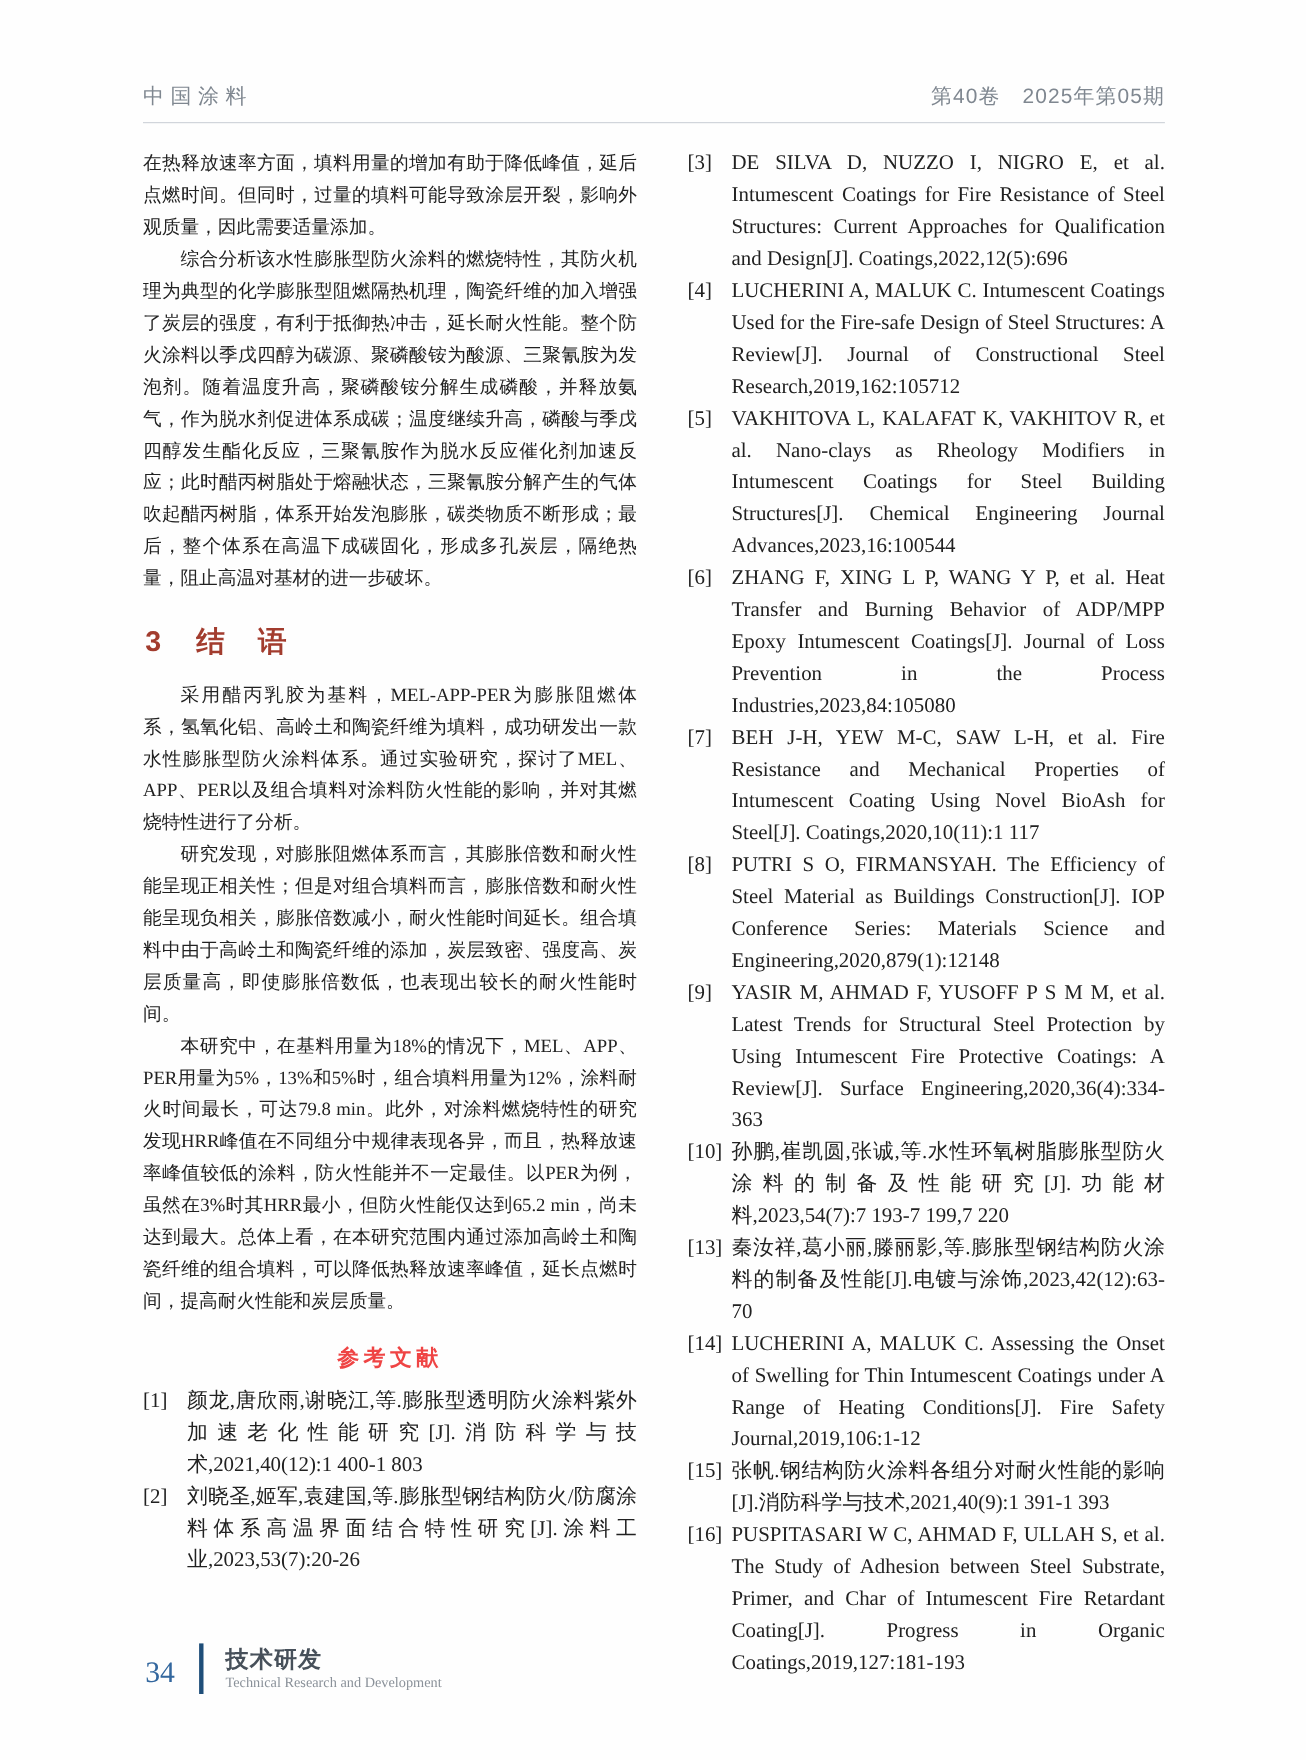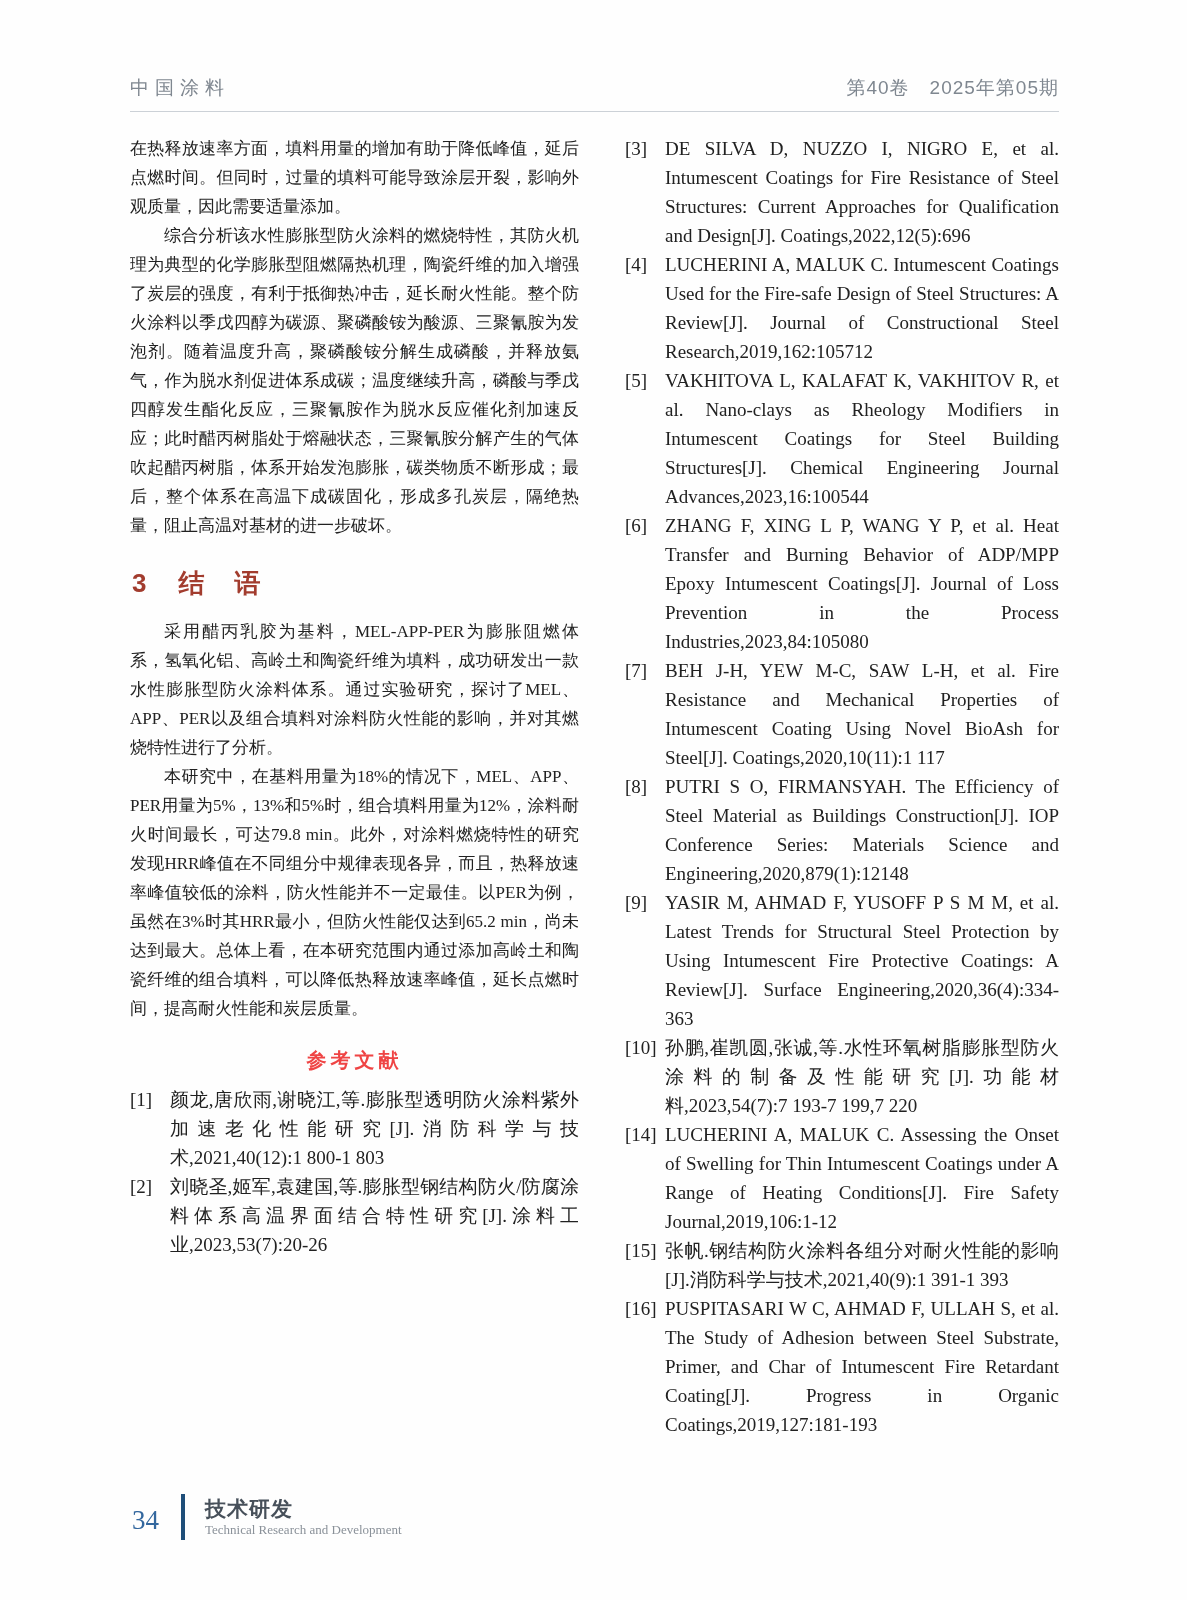--- a/index.html
+++ b/index.html
@@ -75,27 +75,28 @@
     <section class="col-left">
       <p class="body no-indent">在热释放速率方面，填料用量的增加有助于降低峰值，延后点燃时间。但同时，过量的填料可能导致涂层开裂，影响外观质量，因此需要适量添加。</p>
       <p class="body">综合分析该水性膨胀型防火涂料的燃烧特性，其防火机理为典型的化学膨胀型阻燃隔热机理，陶瓷纤维的加入增强了炭层的强度，有利于抵御热冲击，延长耐火性能。整个防火涂料以季戊四醇为碳源、聚磷酸铵为酸源、三聚氰胺为发泡剂。随着温度升高，聚磷酸铵分解生成磷酸，并释放氨气，作为脱水剂促进体系成碳；温度继续升高，磷酸与季戊四醇发生酯化反应，三聚氰胺作为脱水反应催化剂加速反应；此时醋丙树脂处于熔融状态，三聚氰胺分解产生的气体吹起醋丙树脂，体系开始发泡膨胀，碳类物质不断形成；最后，整个体系在高温下成碳固化，形成多孔炭层，隔绝热量，阻止高温对基材的进一步破坏。</p>
 
       <h2 class="section-heading">
         <span class="heading-number">3</span>
         <span class="heading-title">结　语</span>
       </h2>
 
       <p class="body">采用醋丙乳胶为基料，MEL-APP-PER为膨胀阻燃体系，氢氧化铝、高岭土和陶瓷纤维为填料，成功研发出一款水性膨胀型防火涂料体系。通过实验研究，探讨了MEL、APP、PER以及组合填料对涂料防火性能的影响，并对其燃烧特性进行了分析。</p>
+      <p class="body">研究发现，对膨胀阻燃体系而言，其膨胀倍数和耐火性能呈现正相关性；但是对组合填料而言，膨胀倍数和耐火性能呈现负相关，膨胀倍数减小，耐火性能时间延长。组合填料中由于高岭土和陶瓷纤维的添加，炭层致密、强度高、炭层质量高，即使膨胀倍数低，也表现出较长的耐火性能时间。</p>
       <p class="body">本研究中，在基料用量为18%的情况下，MEL、APP、PER用量为5%，13%和5%时，组合填料用量为12%，涂料耐火时间最长，可达79.8 min。此外，对涂料燃烧特性的研究发现HRR峰值在不同组分中规律表现各异，而且，热释放速率峰值较低的涂料，防火性能并不一定最佳。以PER为例，虽然在3%时其HRR最小，但防火性能仅达到65.2 min，尚未达到最大。总体上看，在本研究范围内通过添加高岭土和陶瓷纤维的组合填料，可以降低热释放速率峰值，延长点燃时间，提高耐火性能和炭层质量。</p>
 
       <h3 class="refs-title">参考文献</h3>
 
       <div class="ref">
         <span class="ref-label">[1]</span>
-        <div class="ref-text">颜龙,唐欣雨,谢晓江,等.膨胀型透明防火涂料紫外加速老化性能研究[J].消防科学与技术,2021,40(12):1 800-1 803</div>
+        <div class="ref-text">颜龙,唐欣雨,谢晓江,等.膨胀型透明防火涂料紫外加速老化性能研究[J].消防科学与技术,2021,40(12):1 400-1 803</div>
       </div>
       <div class="ref">
         <span class="ref-label">[2]</span>
         <div class="ref-text">刘晓圣,姬军,袁建国,等.膨胀型钢结构防火/防腐涂料体系高温界面结合特性研究[J].涂料工业,2023,53(7):20-26</div>
       </div>
     </section>
 
     <section class="col-right">
       <div class="ref">
         <span class="ref-label">[3]</span>
@@ -123,20 +124,24 @@
       </div>
       <div class="ref">
         <span class="ref-label">[9]</span>
         <div class="ref-text">YASIR M, AHMAD F, YUSOFF P S M M, et al. Latest Trends for Structural Steel Protection by Using Intumescent Fire Protective Coatings: A Review[J]. Surface Engineering,2020,36(4):334-363</div>
       </div>
       <div class="ref">
         <span class="ref-label">[10]</span>
         <div class="ref-text">孙鹏,崔凯圆,张诚,等.水性环氧树脂膨胀型防火涂料的制备及性能研究[J].功能材料,2023,54(7):7 193-7 199,7 220</div>
       </div>
       <div class="ref">
+        <span class="ref-label">[13]</span>
+        <div class="ref-text">秦汝祥,葛小丽,滕丽影,等.膨胀型钢结构防火涂料的制备及性能[J].电镀与涂饰,2023,42(12):63-70</div>
+      </div>
+      <div class="ref">
         <span class="ref-label">[14]</span>
         <div class="ref-text">LUCHERINI A, MALUK C. Assessing the Onset of Swelling for Thin Intumescent Coatings under A Range of Heating Conditions[J]. Fire Safety Journal,2019,106:1-12</div>
       </div>
       <div class="ref">
         <span class="ref-label">[15]</span>
         <div class="ref-text">张帆.钢结构防火涂料各组分对耐火性能的影响[J].消防科学与技术,2021,40(9):1 391-1 393</div>
       </div>
       <div class="ref">
         <span class="ref-label">[16]</span>
         <div class="ref-text">PUSPITASARI W C, AHMAD F, ULLAH S, et al. The Study of Adhesion between Steel Substrate, Primer, and Char of Intumescent Fire Retardant Coating[J]. Progress in Organic Coatings,2019,127:181-193</div>

